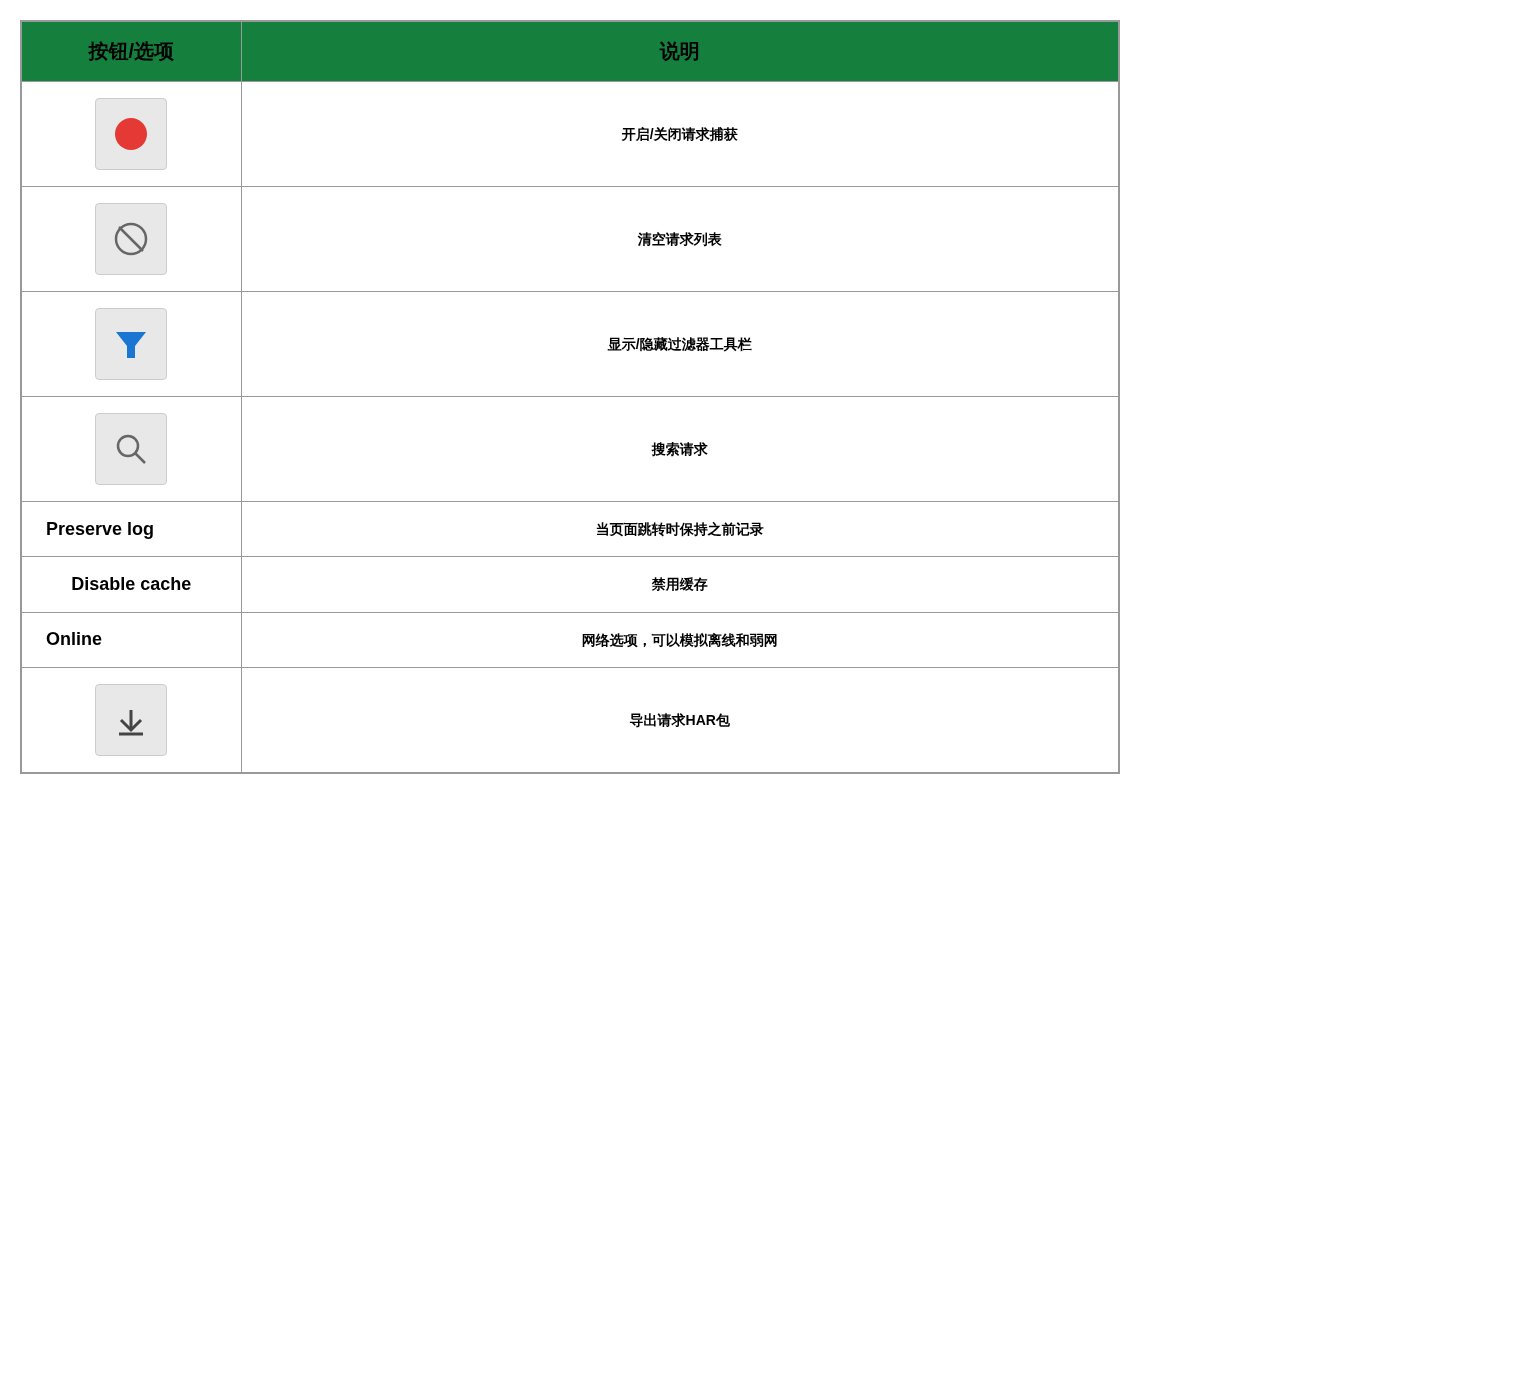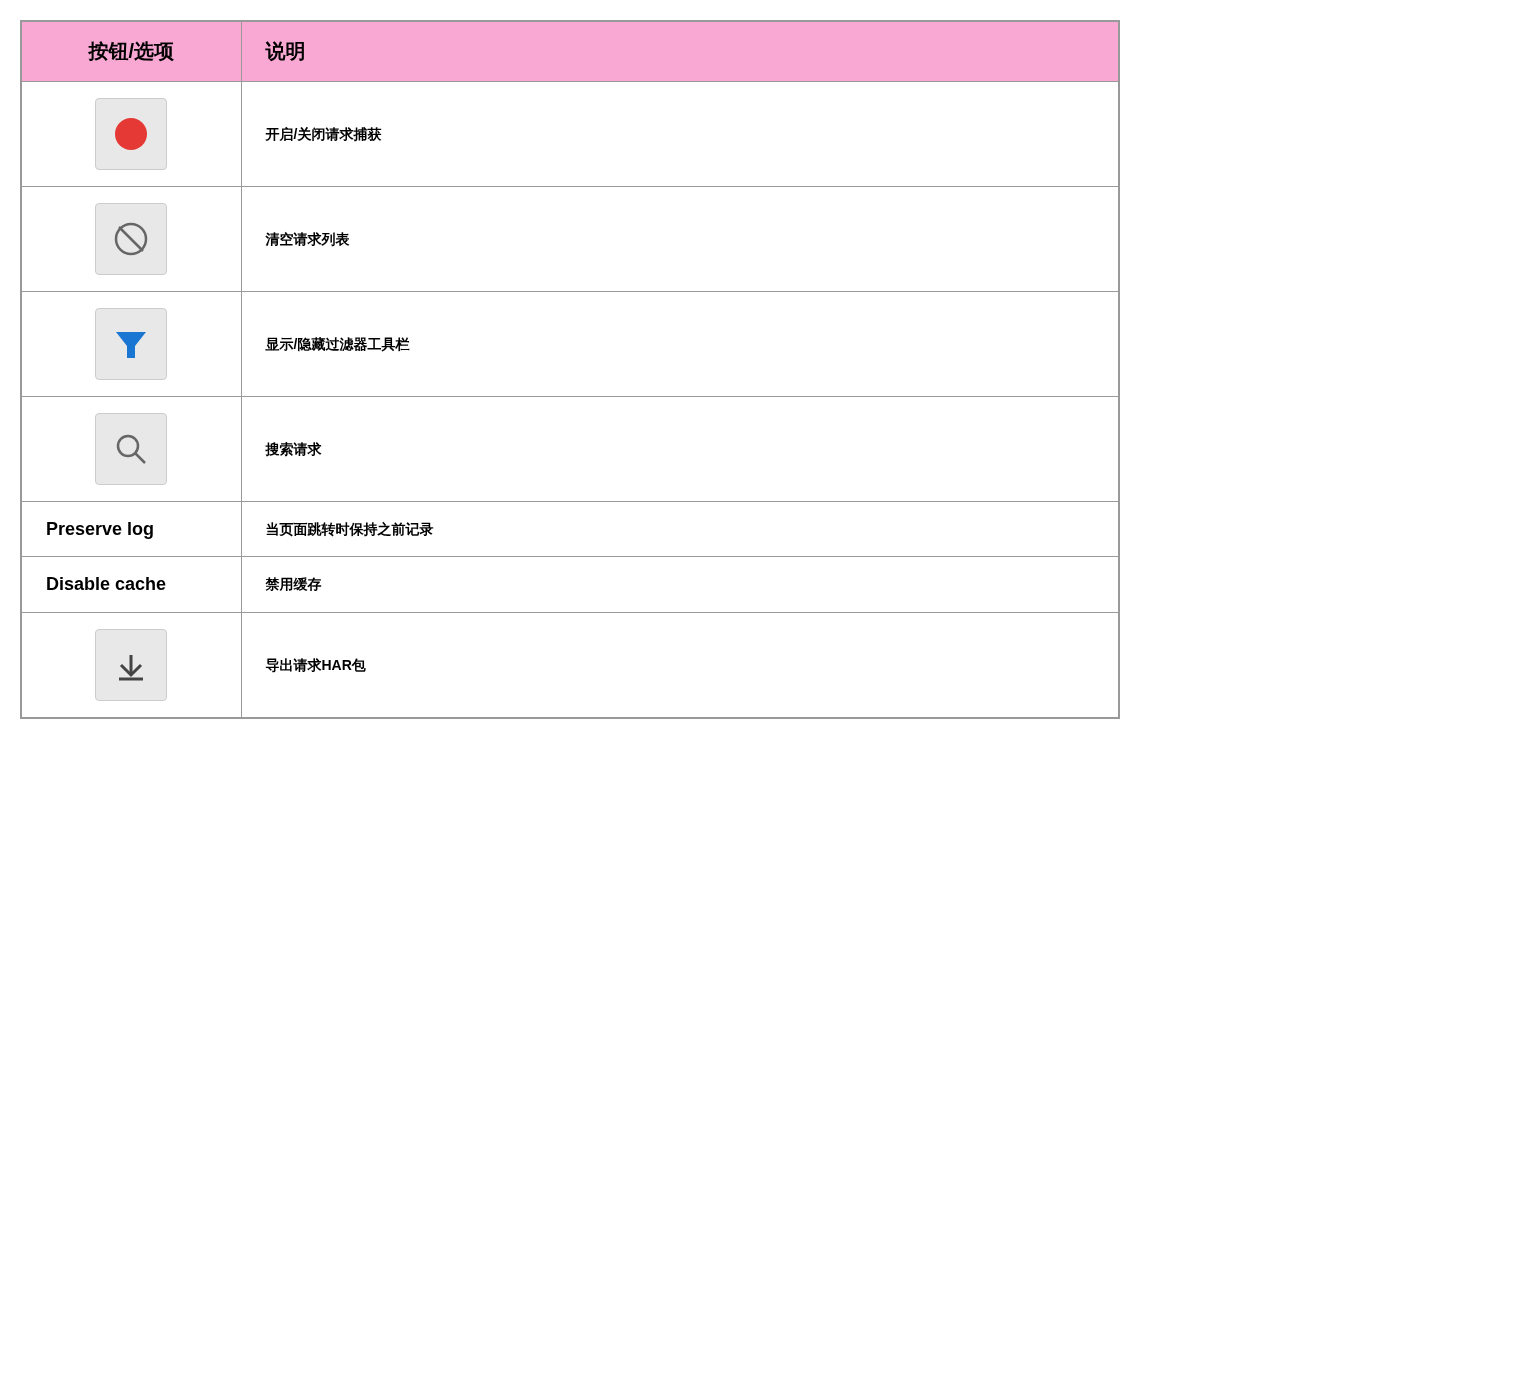--- a/index.html
+++ b/index.html
@@ -24,30 +24,30 @@
 
     th, td {
       border: 1px solid #999;
       padding: 16px 24px;
       vertical-align: middle;
     }
 
     thead th {
       font-weight: bold;
       font-size: 20px;
-      background: #f9a8d4;
+      background: #15803d;
     }
 
     .col-btn {
       width: 220px;
       text-align: center;
     }
 
     .col-desc {
-      text-align: left;
+      text-align: center;
     }
 
     .icon-box {
       display: inline-flex;
       align-items: center;
       justify-content: center;
       width: 72px;
       height: 72px;
       background: #e8e8e8;
       border: 1px solid #ccc;
@@ -112,22 +112,26 @@
       <line x1="24" y1="24" x2="34" y2="34" stroke="#666" stroke-width="2.5"></line>
     </svg>
           </div></td>
         <td class="col-desc"><span class="desc-text">搜索请求</span></td>
       </tr>
       <tr>
         <td class="col-btn" style="text-align: left; font-weight: normal;"><span class="text-label">Preserve log</span></td>
         <td class="col-desc"><span class="desc-text">当页面跳转时保持之前记录</span></td>
       </tr>
       <tr>
-        <td class="col-btn" style="text-align: left; font-weight: normal;"><span class="text-label">Disable cache</span></td>
+        <td class="col-btn" style="text-align: center; font-weight: normal;"><span class="text-label">Disable cache</span></td>
         <td class="col-desc"><span class="desc-text">禁用缓存</span></td>
+      </tr>
+      <tr>
+        <td class="col-btn" style="text-align: left; font-weight: normal;"><span class="text-label">Online</span></td>
+        <td class="col-desc"><span class="desc-text">网络选项，可以模拟离线和弱网</span></td>
       </tr>
       <tr>
         <td class="col-btn"><div class="icon-box">
             <svg width="40" height="40" viewBox="0 0 40 40">
       <line x1="20" y1="10" x2="20" y2="28" stroke="#444" stroke-width="3"></line>
       <polyline points="10,20 20,30 30,20" fill="none" stroke="#444" stroke-width="3"></polyline>
       <line x1="8" y1="34" x2="32" y2="34" stroke="#444" stroke-width="3"></line>
     </svg>
           </div></td>
         <td class="col-desc"><span class="desc-text">导出请求HAR包</span></td>

